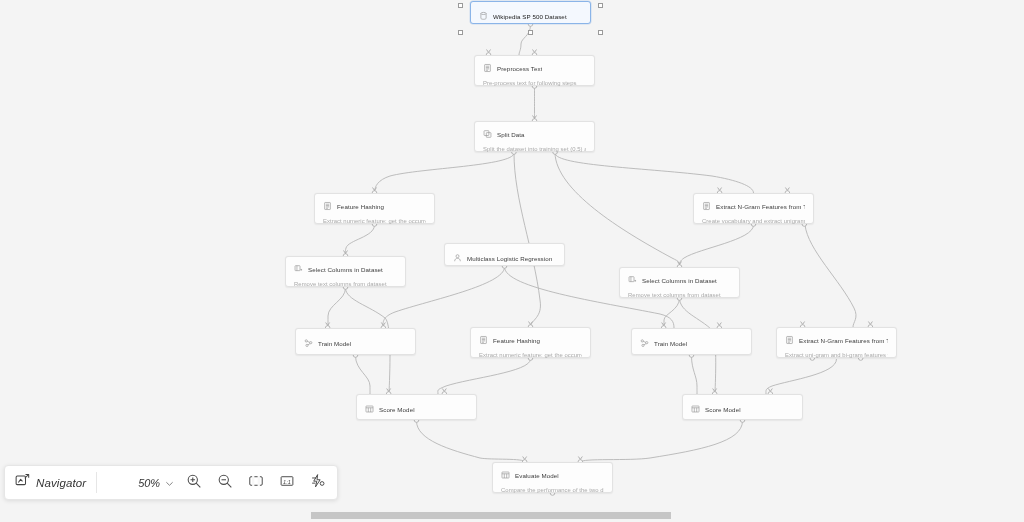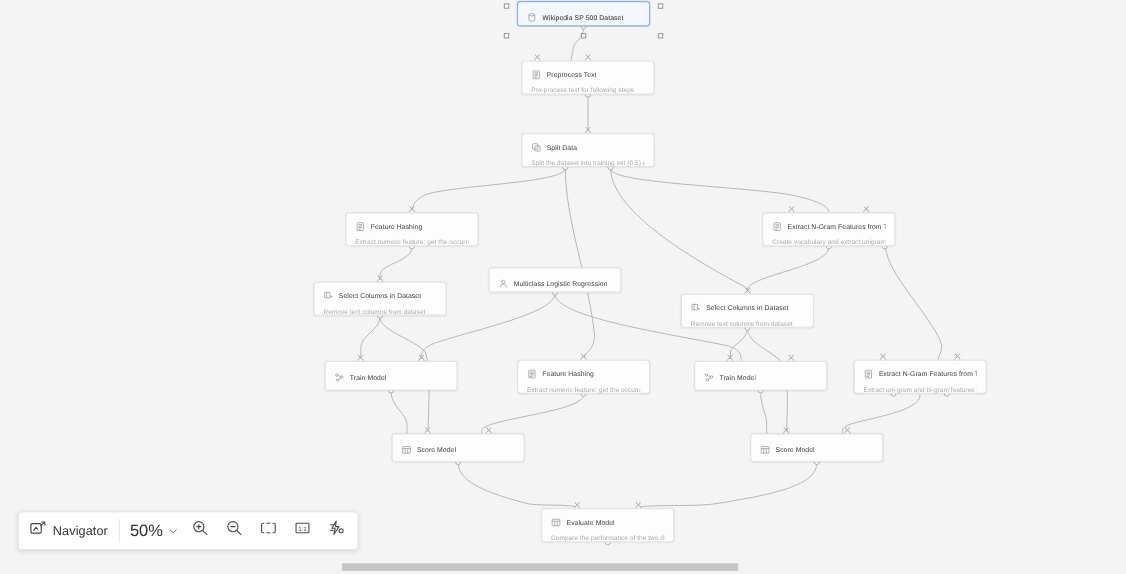--- a/index.html
+++ b/index.html
@@ -103,30 +103,31 @@
     position: absolute;
     width: 5px;
     height: 5px;
     box-sizing: border-box;
     background: #ffffff;
     border: 1px solid #9a9a9a;
   }
   
   #toolbar {
     position: absolute;
-    left: 16px;
+    left: 4px;
     bottom: 22px;
     height: 33px;
     display: flex;
     align-items: center;
     background: #ffffff;
     border: 1px solid #e6e6e6;
     border-radius: 4px;
     box-shadow: 0 1px 4px rgba(0,0,0,0.10);
     padding: 0 4px;
+    font-style: italic;
   }
   .tb-group {
     display: flex;
     align-items: center;
     height: 100%;
   }
   .tb-sep {
     width: 1px;
     height: 21px;
     background: #e6e6e6;
@@ -149,22 +150,23 @@
   #navigator-label {
     font-size: 11.5px;
     color: #333;
     letter-spacing: 0.1px;
   }
   #zoom-level-btn {
     gap: 5px;
     padding: 0 4px 0 7px;
   }
   #zoom-level-value {
-    font-size: 15px;
+    font-size: 11px;
     color: #333;
+    margin-left: 32px;
   }
   .tb-icon { display: block; }
   
   #hscroll-track {
     position: absolute;
     left: 0;
     bottom: 0;
     width: 1024px;
     height: 14px;
     background: #f4f4f4;

